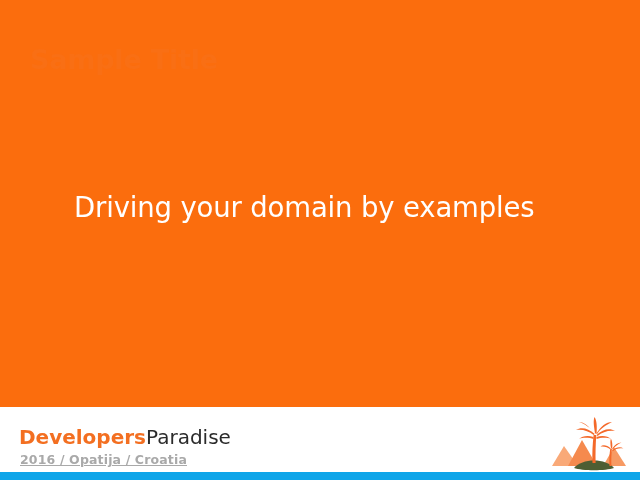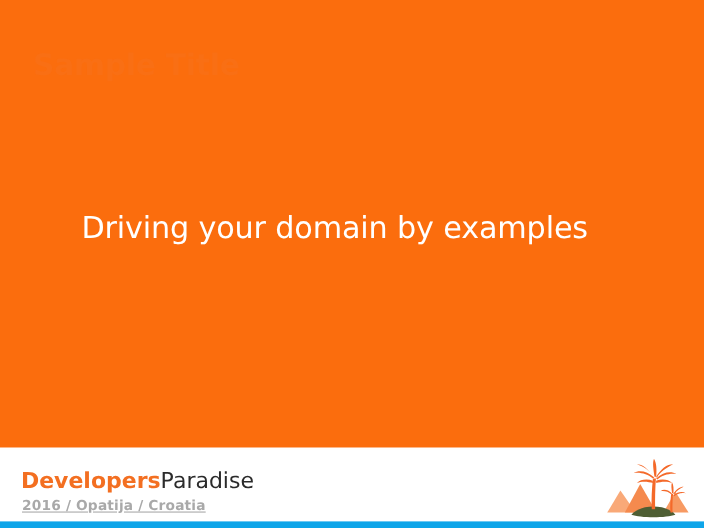--- a/index.html
+++ b/index.html
@@ -62,21 +62,21 @@
   }
 
   
   .footer {
     position: absolute;
     left: 0;
     top: 407px;
     width: 640px;
     height: 73px;
     background: #ffffff;
-    border-bottom: 6px solid #0ea5e9;
+    border-bottom: 8px solid #0ea5e9;
     box-sizing: border-box;
   }
 
   .brand {
     position: absolute;
     left: 19px;
     top: 20px;
     font-size: 20px;
     line-height: 1.05;
     white-space: nowrap;

